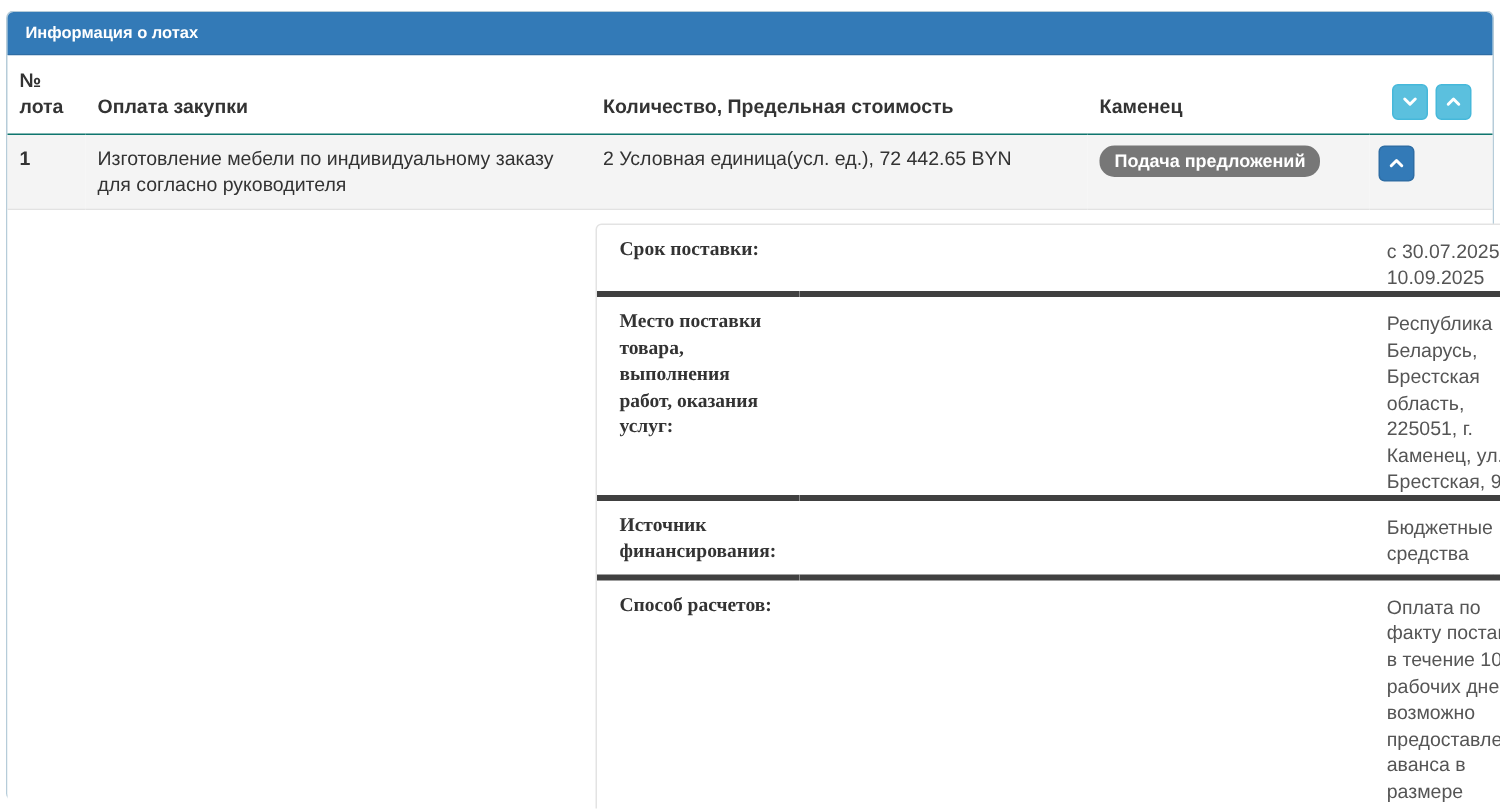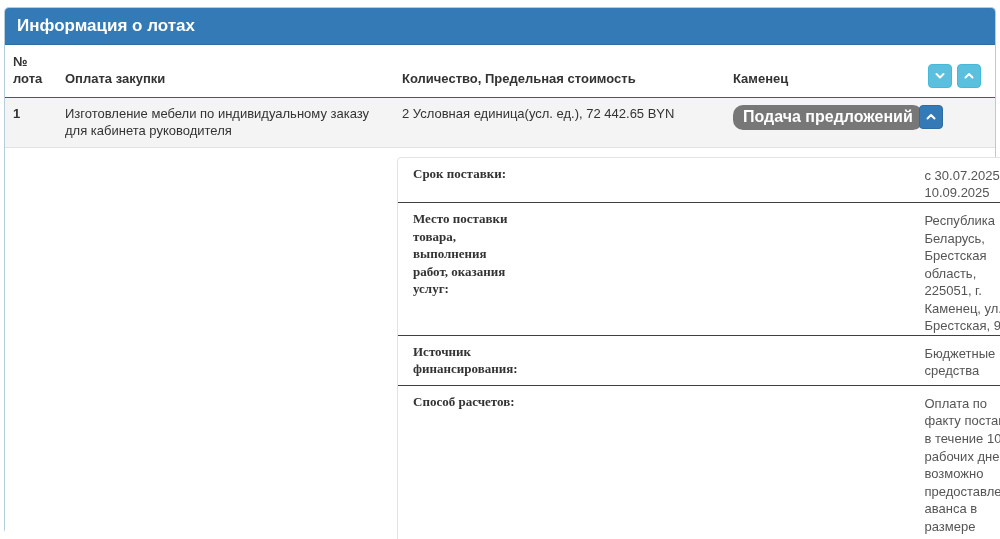--- a/index.html
+++ b/index.html
@@ -12,21 +12,21 @@
     width: 992px; height: 527px;
     background: #fff;
     border: 1px solid #b6ccd9;
     border-bottom: 2px solid #7b9cb0;
     border-radius: 5px;
   }
 
   .panel-heading {
     background: #337ab7;
     color: #fff;
-    font-size: 17px;
+    font-size: 11px;
     font-weight: bold;
     padding: 8px 12px;
     border-bottom: 1px solid #2e6da4;
     border-radius: 4px 4px 0 0;
   }
 
   table.lots-table {
     width: 100%;
     border-collapse: collapse;
     font-size: 13px;
@@ -56,21 +56,21 @@
     border-bottom: 1px solid #e2e2e2;
     line-height: 1.35;
   }
   tr.lot-row td.num-cell { font-weight: bold; }
   tr.lot-row td.actions-cell { padding-left: 6px; }
 
   .status-badge {
     display: inline-block;
     background: #777777;
     color: #fff;
-    font-size: 16px;
+    font-size: 12px;
     font-weight: bold;
     line-height: 1;
     padding: 4px 10px 5px 10px;
     border-radius: 10px;
     white-space: nowrap;
   }
 
   .icon-btn {
     display: inline-flex;
     align-items: center;
@@ -97,21 +97,21 @@
     border: 1px solid #e3e3e3;
     border-radius: 4px;
     font-size: 13px;
   }
   .detail-table th, .detail-table td {
     text-align: left;
     vertical-align: top;
     padding: 7px 15px;
     line-height: 1.35;
   }
-  .detail-table tr + tr th, .detail-table tr + tr td { border-top: 1px solid #404040; }
+  .detail-table tr + tr th, .detail-table tr + tr td { border-top: 4px solid #404040; }
   .detail-table th { width: 52%; font-weight: bold; color: #333; font-family: Liberation Serif, serif; }
   .detail-table td { color: #555; }
 
   .chev { display: block; }
 </style>
 </head>
 <body>
 
 <div class="panel">
   <div class="panel-heading">Информация о лотах</div>
@@ -143,21 +143,21 @@
                   <polyline points="2.5,7.5 6,4 9.5,7.5" fill="none" stroke="#ffffff" stroke-width="2" stroke-linecap="round" stroke-linejoin="round"></polyline>
                 </svg>
             </span>
           </span>
         </th>
       </tr>
     </thead>
     <tbody>
       <tr class="lot-row">
         <td class="num-cell">1</td>
-        <td>Изготовление мебели по индивидуальному заказу для кабинета руководителя</td>
+        <td>Изготовление мебели по индивидуальному заказу для согласно руководителя</td>
         <td>2 Условная единица(усл. ед.), 72 442.65 BYN</td>
         <td>
           <span class="status-badge">Подача предложений</span>
         </td>
         <td class="actions-cell">
           <span class="icon-btn btn-primary">
             <span>
               <svg class="chev" width="12" height="12" viewBox="0 0 12 12">
                   <polyline points="2.5,7.5 6,4 9.5,7.5" fill="none" stroke="#ffffff" stroke-width="2" stroke-linecap="round" stroke-linejoin="round"></polyline>
                 </svg>

